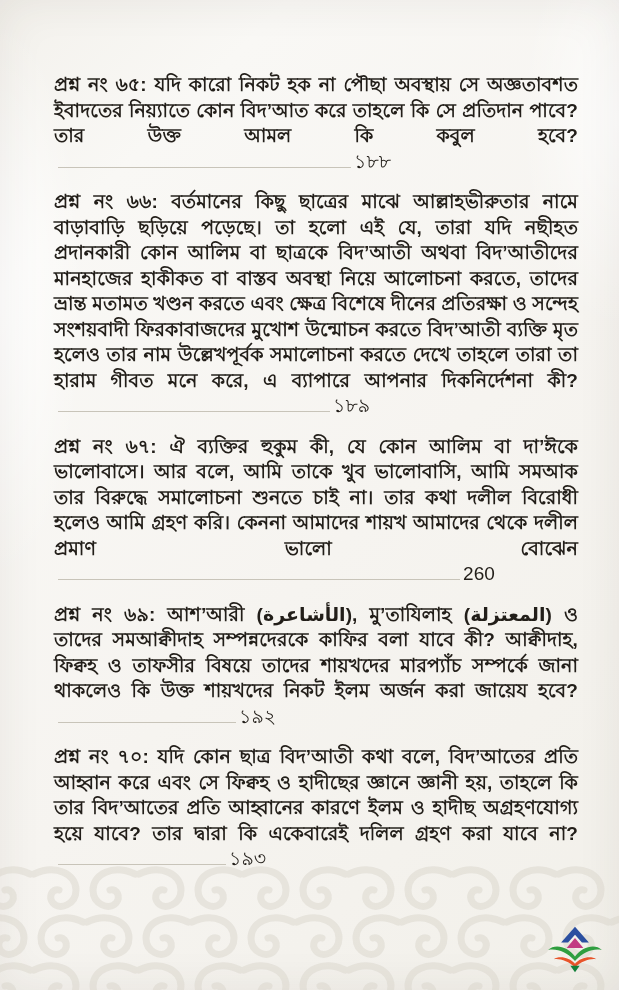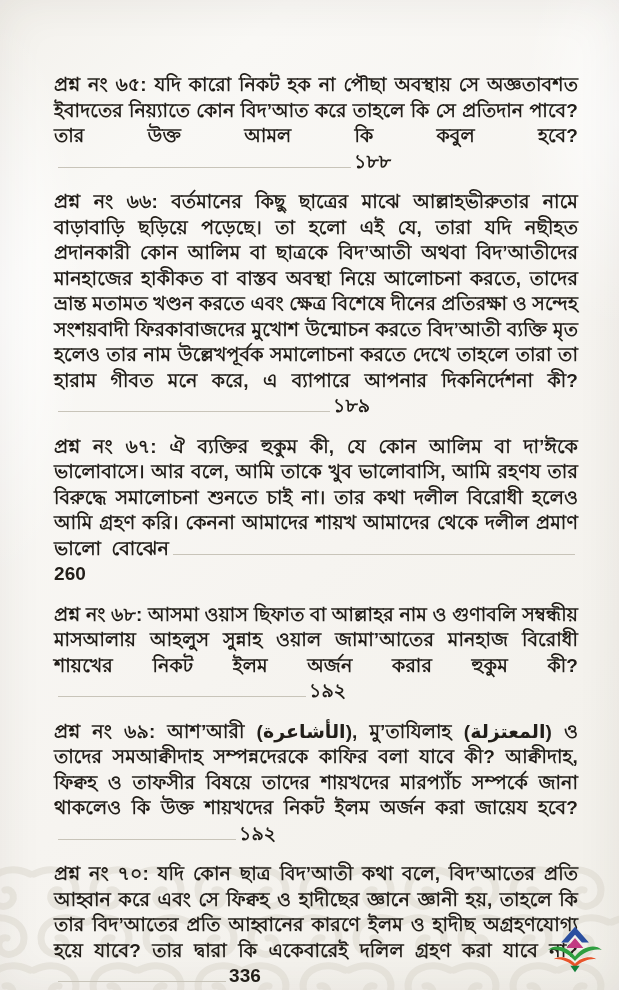--- a/index.html
+++ b/index.html
@@ -44,21 +44,21 @@
     margin: 0 3px 0 4px;
     max-width: 100%;
   }
   .lw-0 { width: 293px; }
   .lw-1 { width: 272px; }
   .lw-2 { width: 402px; }
   .lw-3 { width: 248px; }
   .lw-4 { width: 178px; }
   .lw-5 { width: 168px; }
   .pnum {
-    font-weight: 700;
+    font-weight: 400;
     white-space: nowrap;
     margin-top: 21px;
   }
   .watermark {
     position: absolute;
     left: -20px;
     bottom: -16px;
     pointer-events: none;
   }
   .logo {
@@ -106,33 +106,30 @@
 
     <p class="q">
       <span class="q-text">প্রশ্ন নং ৬৫: যদি কারো নিকট হক না পৌছা অবস্থায় সে অজ্ঞতাবশত ইবাদতের নিয়্যাতে কোন বিদ’আত করে তাহলে কি সে প্রতিদান পাবে? তার উক্ত আমল কি কবুল হবে?</span><span class="leader lw-0"></span><span class="pnum">১৮৮</span>
     </p>
 
     <p class="q">
       <span class="q-text">প্রশ্ন নং ৬৬: বর্তমানের কিছু ছাত্রের মাঝে আল্লাহভীরুতার নামে বাড়াবাড়ি ছড়িয়ে পড়েছে। তা হলো এই যে, তারা যদি নছীহত প্রদানকারী কোন আলিম বা ছাত্রকে বিদ’আতী অথবা বিদ’আতীদের মানহাজের হাকীকত বা বাস্তব অবস্থা নিয়ে আলোচনা করতে, তাদের ভ্রান্ত মতামত খণ্ডন করতে এবং ক্ষেত্র বিশেষে দীনের প্রতিরক্ষা ও সন্দেহ সংশয়বাদী ফিরকাবাজদের মুখোশ উন্মোচন করতে বিদ’আতী ব্যক্তি মৃত হলেও তার নাম উল্লেখপূর্বক সমালোচনা করতে দেখে তাহলে তারা তা হারাম গীবত মনে করে, এ ব্যাপারে আপনার দিকনির্দেশনা কী?</span><span class="leader lw-1"></span><span class="pnum">১৮৯</span>
     </p>
 
     <p class="q">
-      <span class="q-text">প্রশ্ন নং ৬৭: ঐ ব্যক্তির হুকুম কী, যে কোন আলিম বা দা’ঈকে ভালোবাসে। আর বলে, আমি তাকে খুব ভালোবাসি, আমি রহণয তার বিরুদ্ধে সমালোচনা শুনতে চাই না। তার কথা দলীল বিরোধী হলেও আমি গ্রহণ করি। কেননা আমাদের শায়খ আমাদের থেকে দলীল প্রমাণ ভালো বোঝেন</span><span class="leader lw-2"></span><span class="pnum">260</span>
+      <span class="q-text">প্রশ্ন নং ৬৭: ঐ ব্যক্তির হুকুম কী, যে কোন আলিম বা দা’ঈকে ভালোবাসে। আর বলে, আমি তাকে খুব ভালোবাসি, আমি সমআক তার বিরুদ্ধে সমালোচনা শুনতে চাই না। তার কথা দলীল বিরোধী হলেও আমি গ্রহণ করি। কেননা আমাদের শায়খ আমাদের থেকে দলীল প্রমাণ ভালো বোঝেন</span><span class="leader lw-2"></span><span class="pnum">260</span>
     </p>
 
-    <p class="q">
-      <span class="q-text">প্রশ্ন নং ৬৮: আসমা ওয়াস ছিফাত বা আল্লাহর নাম ও গুণাবলি সম্বন্ধীয় মাসআলায় আহলুস সুন্নাহ ওয়াল জামা’আতের মানহাজ বিরোধী শায়খের নিকট ইলম অর্জন করার হুকুম কী?</span><span class="leader lw-3"></span><span class="pnum">১৯২</span>
-    </p>
 
     <p class="q">
       <span class="q-text">প্রশ্ন নং ৬৯: আশ’আরী (الأشاعرة), মু’তাযিলাহ (المعتزلة) ও তাদের সমআক্বীদাহ সম্পন্নদেরকে কাফির বলা যাবে কী? আক্বীদাহ, ফিক্বহ ও তাফসীর বিষয়ে তাদের শায়খদের মারপ্যাঁচ সম্পর্কে জানা থাকলেও কি উক্ত শায়খদের নিকট ইলম অর্জন করা জায়েয হবে?</span><span class="leader lw-4"></span><span class="pnum">১৯২</span>
     </p>
 
     <p class="q">
-      <span class="q-text">প্রশ্ন নং ৭০: যদি কোন ছাত্র বিদ’আতী কথা বলে, বিদ’আতের প্রতি আহ্বান করে এবং সে ফিক্বহ ও হাদীছের জ্ঞানে জ্ঞানী হয়, তাহলে কি তার বিদ’আতের প্রতি আহ্বানের কারণে ইলম ও হাদীছ অগ্রহণযোগ্য হয়ে যাবে? তার দ্বারা কি একেবারেই দলিল গ্রহণ করা যাবে না?</span><span class="leader lw-5"></span><span class="pnum">336</span>
+      <span class="q-text">প্রশ্ন নং ৭০: যদি কোন ছাত্র বিদ’আতী কথা বলে, বিদ’আতের প্রতি আহ্বান করে এবং সে ফিক্বহ ও হাদীছের জ্ঞানে জ্ঞানী হয়, তাহলে কি তার বিদ’আতের প্রতি আহ্বানের কারণে ইলম ও হাদীছ অগ্রহণযোগ্য হয়ে যাবে? তার দ্বারা কি একেবারেই দলিল গ্রহণ করা যাবে না?</span><span class="leader lw-5"></span><span class="pnum">১৯৩</span>
     </p>
 
   </div>
 
   <svg class="logo" width="56" height="50" viewBox="0 0 60 54" aria-hidden="true">
     <polygon points="30,15 39,26 21,26" fill="#c23b82"></polygon>
     <polygon points="30,3 45,20 37.5,20 30,11.5 22.5,20 15,20" fill="#2b4fa0"></polygon>
     <path d="M30,35 C22,24 8,21 1,28 C10,26 21,30 29,39 L30,40 L31,39 C39,30 50,26 59,28 C52,21 38,24 30,35 Z" fill="#2f9e3f"></path>
     <path d="M30,43 C24,36 13,34 7,38 C14,37 23,40 30,47 C37,40 46,37 53,38 C47,34 36,36 30,43 Z" fill="#e8542a"></path>
     <polygon points="25,45 35,45 30,52" fill="#14813a"></polygon>

